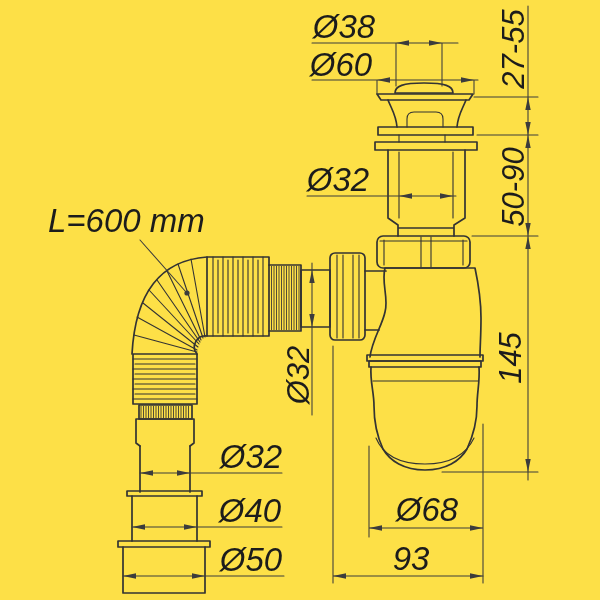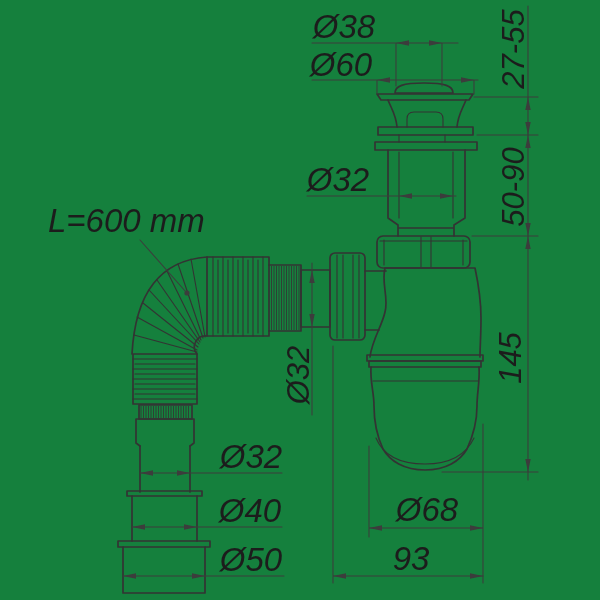--- a/index.html
+++ b/index.html
@@ -1,16 +1,16 @@
 <!DOCTYPE html>
 <html><head>
 <meta charset="utf-8">
 <style>
   html,body{margin:0;padding:0;background:#ffffff;}
-  .canvas{width:600px;height:600px;position:relative;background:#15803d;overflow:hidden;}
+  .canvas{width:600px;height:600px;position:relative;background:#fde047;overflow:hidden;}
   svg{display:block;}
   .outline{stroke-width:1.7;stroke-linejoin:round;stroke-linecap:round;fill:none;}
   .detail{stroke-width:1.1;stroke-linecap:round;fill:none;}
   .hatch{stroke-width:0.85;fill:none;}
   .dim{stroke-width:1.05;stroke-linecap:round;fill:none;}
   .lbl{font-family:"Liberation Sans","DejaVu Sans",sans-serif;font-style:italic;font-size:33px;}
   .lbl-sm{font-family:"Liberation Sans","DejaVu Sans",sans-serif;font-style:italic;font-size:31px;}
 </style>
 </head>
 <body>

